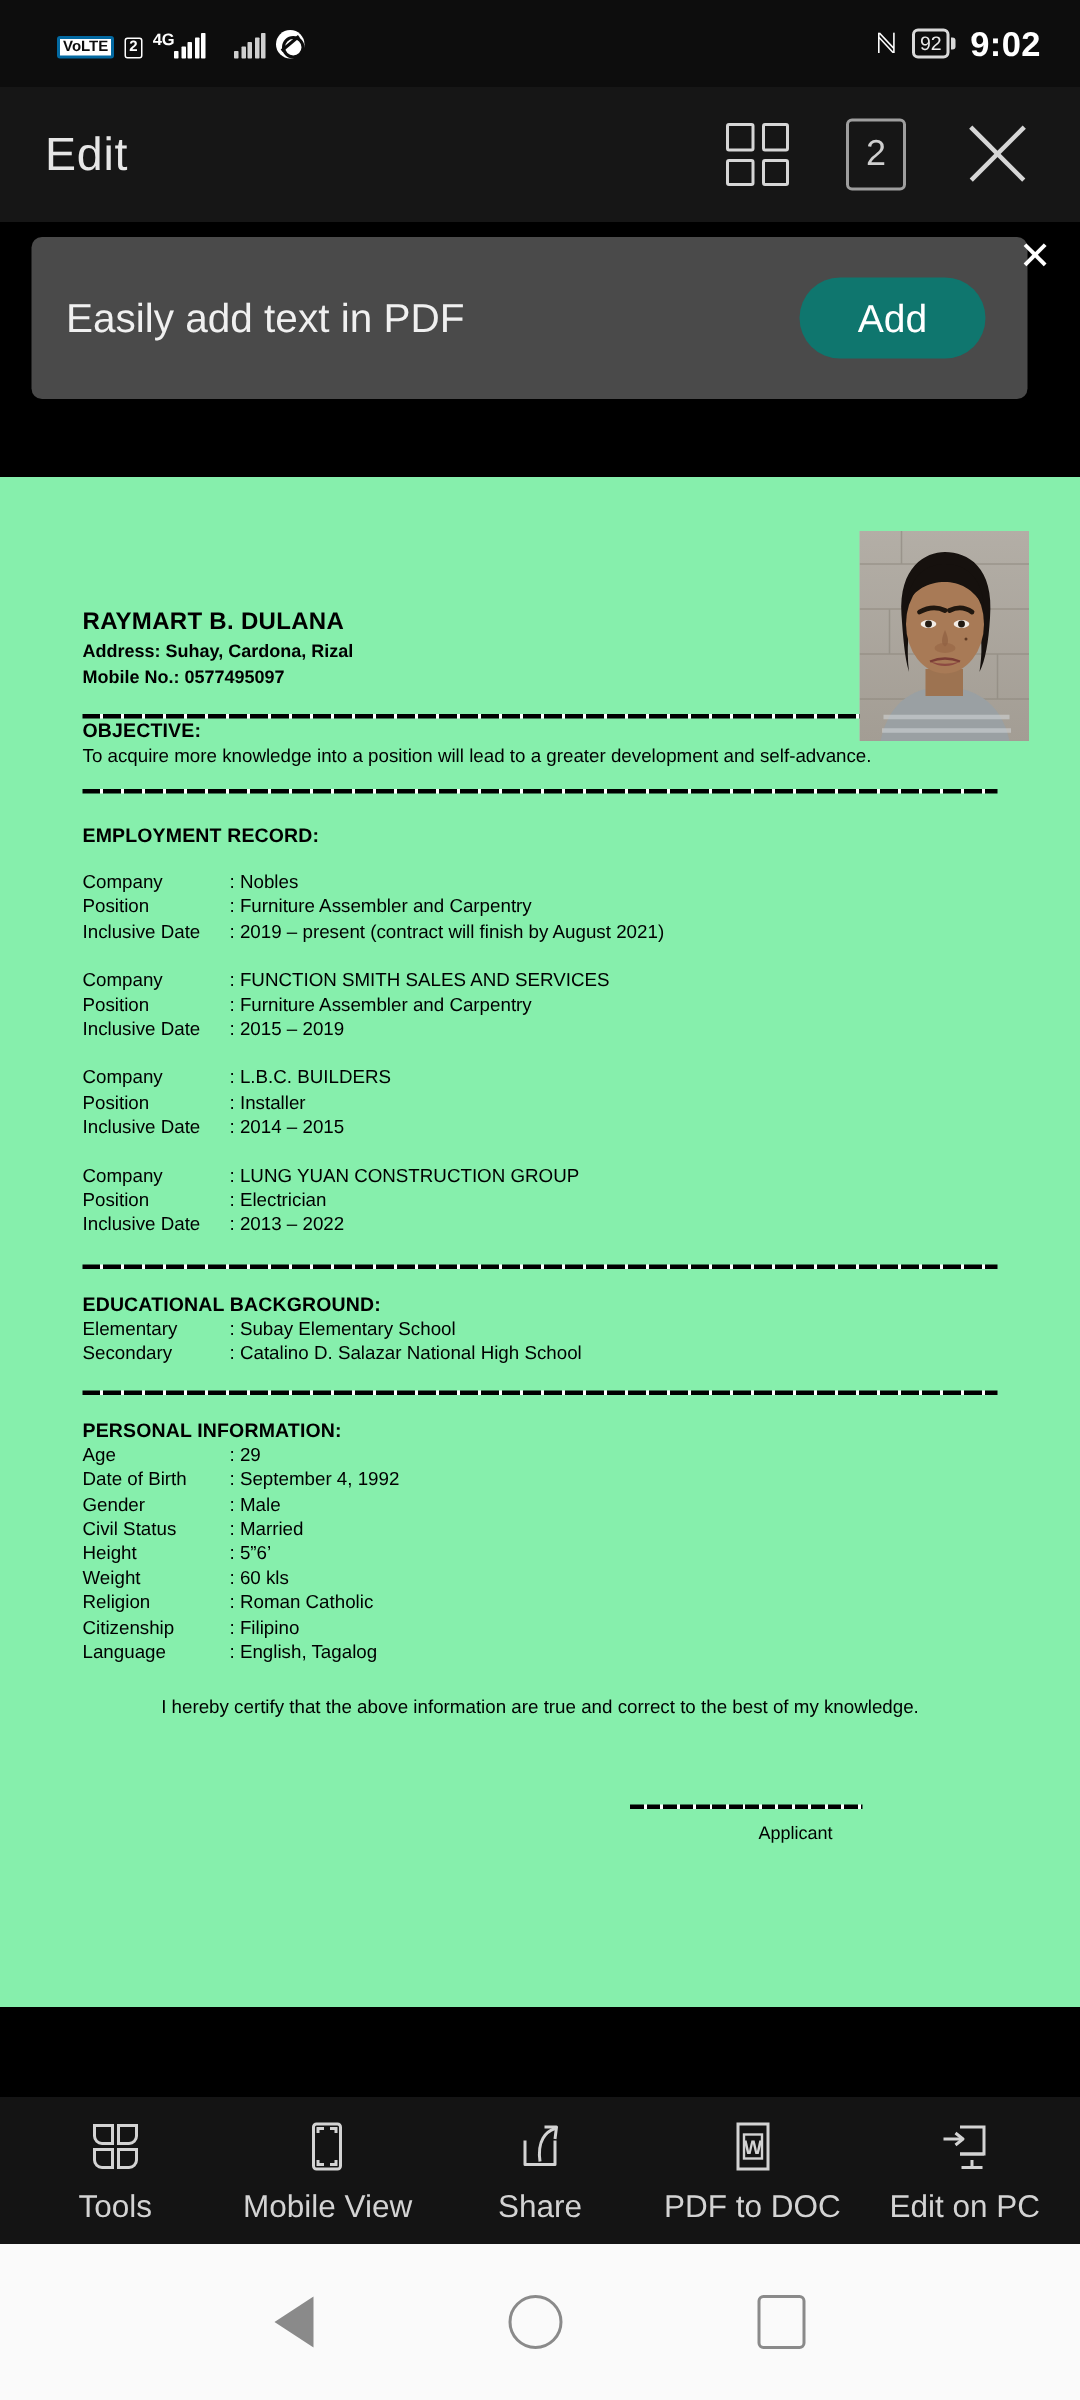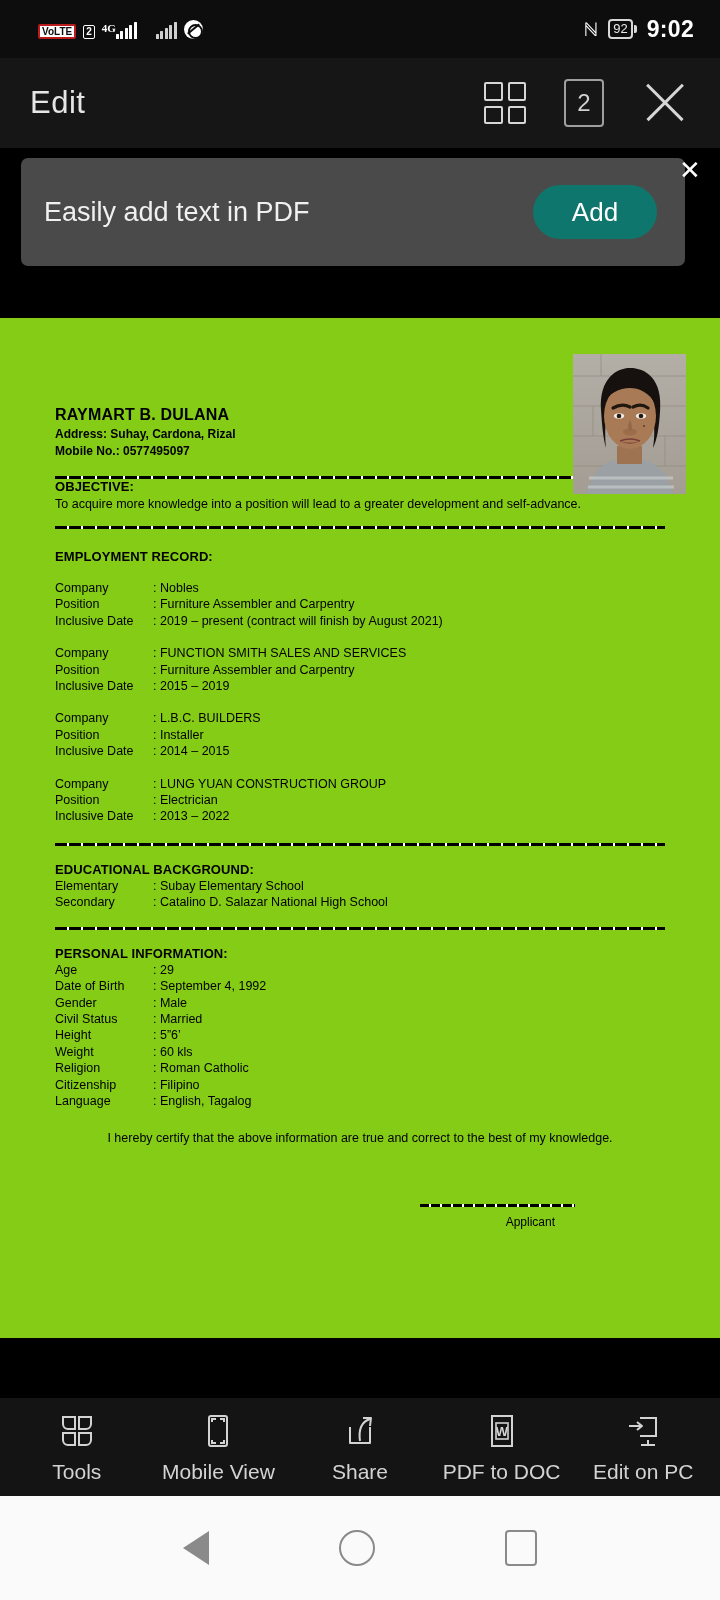--- a/index.html
+++ b/index.html
@@ -15,29 +15,29 @@
   .statusbar {
     position: absolute; top: 0; left: 0; width: 720px; height: 58px;
     background: #0d0d0d;
     display: flex; align-items: center;
     color: #ffffff;
   }
   .sb-left { display: flex; align-items: flex-end; gap: 7px; margin-left: 38px; }
   .sb-right { display: flex; align-items: center; gap: 10px; margin-left: auto; margin-right: 26px; }
 
   .volte-badge {
-    border: 2px solid #b91c1c; border-radius: 2px;
+    border: 2px solid #0369a1; border-radius: 2px;
     font-size: 10px; font-weight: bold; letter-spacing: 0px;
     padding: 1px 2px; line-height: 9px; color:#0d0d0d; background:#fff;
   }
   .sim2 {
     border: 1.5px solid #fff; border-radius: 2px; font-size: 10px;
     line-height: 10px; padding: 1px 2px; font-weight: bold;
   }
-  .net-group { display: flex; align-items: flex-end; gap: 0; font-family: Liberation Serif, serif; }
+  .net-group { display: flex; gap: 0; }
   .net-label { font-size: 11px; font-weight: bold; line-height: 10px; margin-bottom: 6px; }
   .bars { display: flex; align-items: flex-end; gap: 1.5px; height: 17px; }
   .bars i { display:block; width: 3px; background: #fff; border-radius: .5px; }
   .bars i:nth-child(1){height:5px}
   .bars i:nth-child(2){height:8px}
   .bars i:nth-child(3){height:11px}
   .bars i:nth-child(4){height:14px}
   .bars i:nth-child(5){height:17px}
   .bars.dim i { background:#cfcfcf; }
   .alarm-off {
@@ -99,21 +99,21 @@
   }
   .ad-close{
     position:absolute; right:10px; top:2px; width:40px; height:40px;
     display:flex; align-items:center; justify-content:center;
     color:#ffffff; font-size:26px; line-height:26px; cursor:pointer;
   }
 
   
   .page{
     position:absolute; top:318px; left:0; width:720px; height:1020px;
-    background:#84cc16; color:#000; overflow:hidden;
+    background:#86efac; color:#000; overflow:hidden;
   }
   .doc{ position:relative; padding: 0 55px; font-family:"Liberation Sans", sans-serif; }
 
   .photo{
     position:absolute; right:34px; top:36px; width:113px; height:140px;
     overflow:hidden; background:#b9b4ac;
   }
   .photo svg{ display:block; width:113px; height:140px; }
 
   .name{ font-size:16px; font-weight:bold; letter-spacing:.2px; padding-top:88px; }

